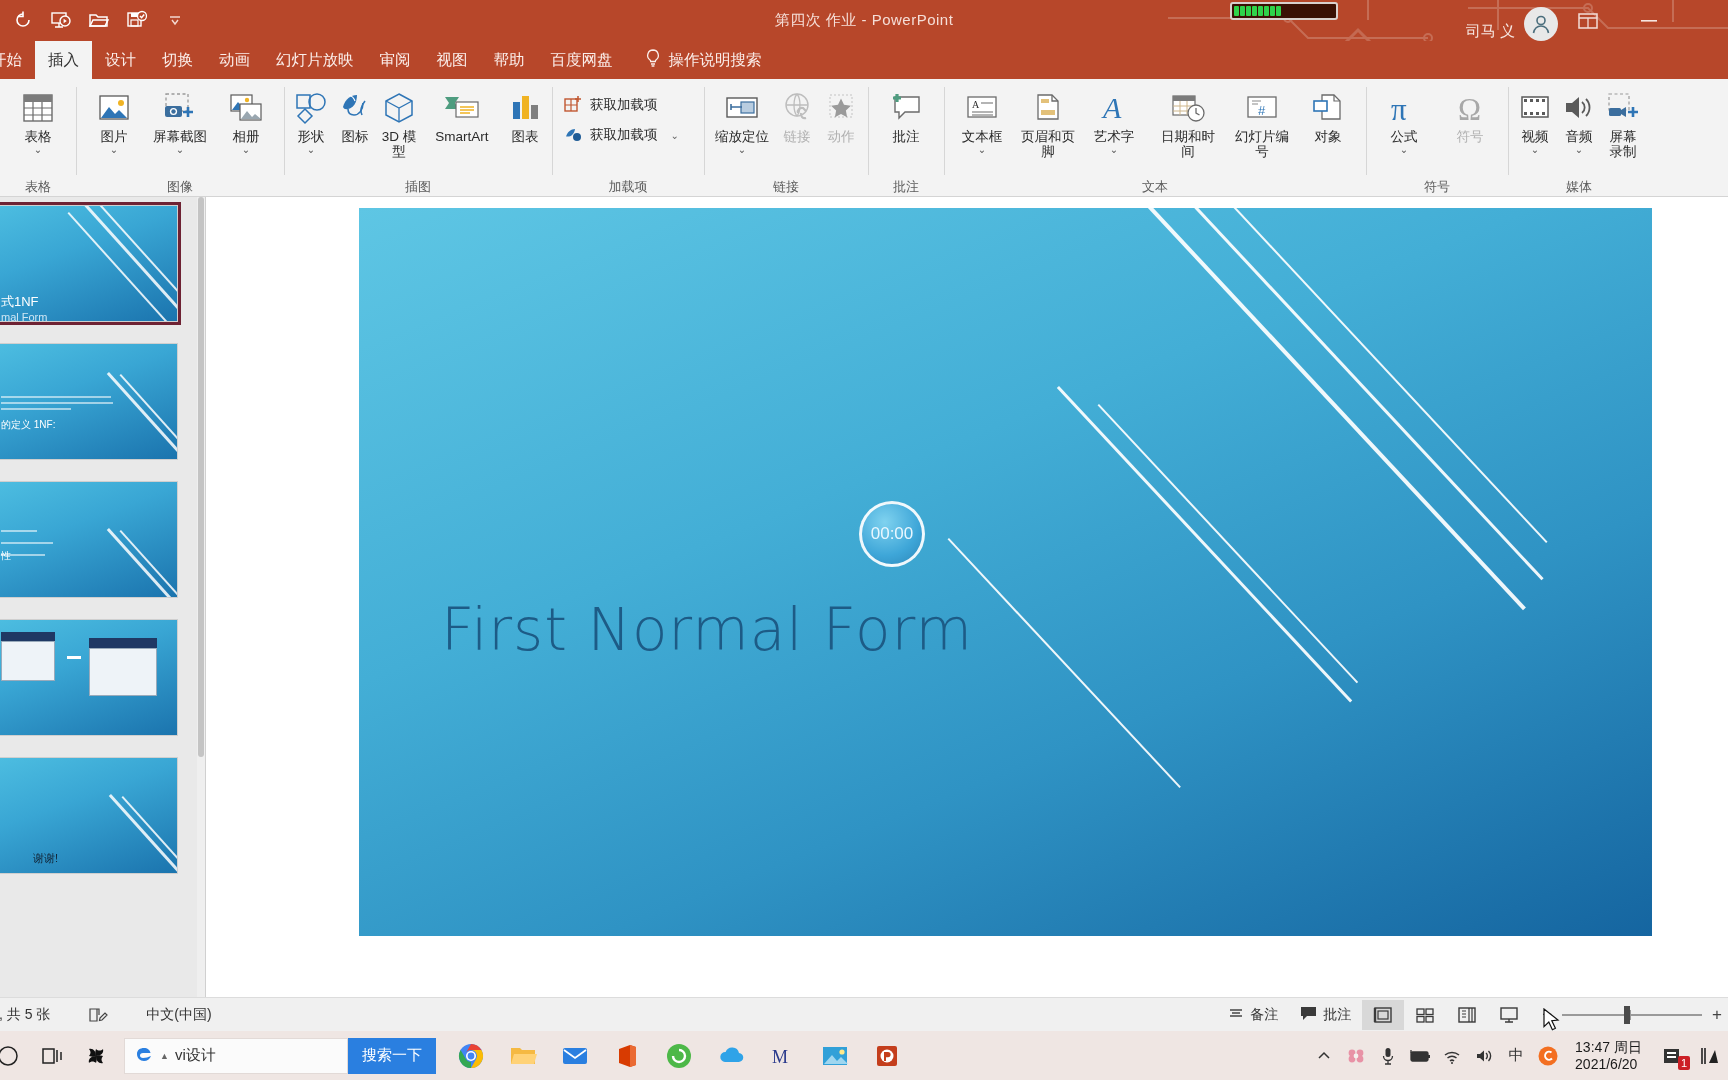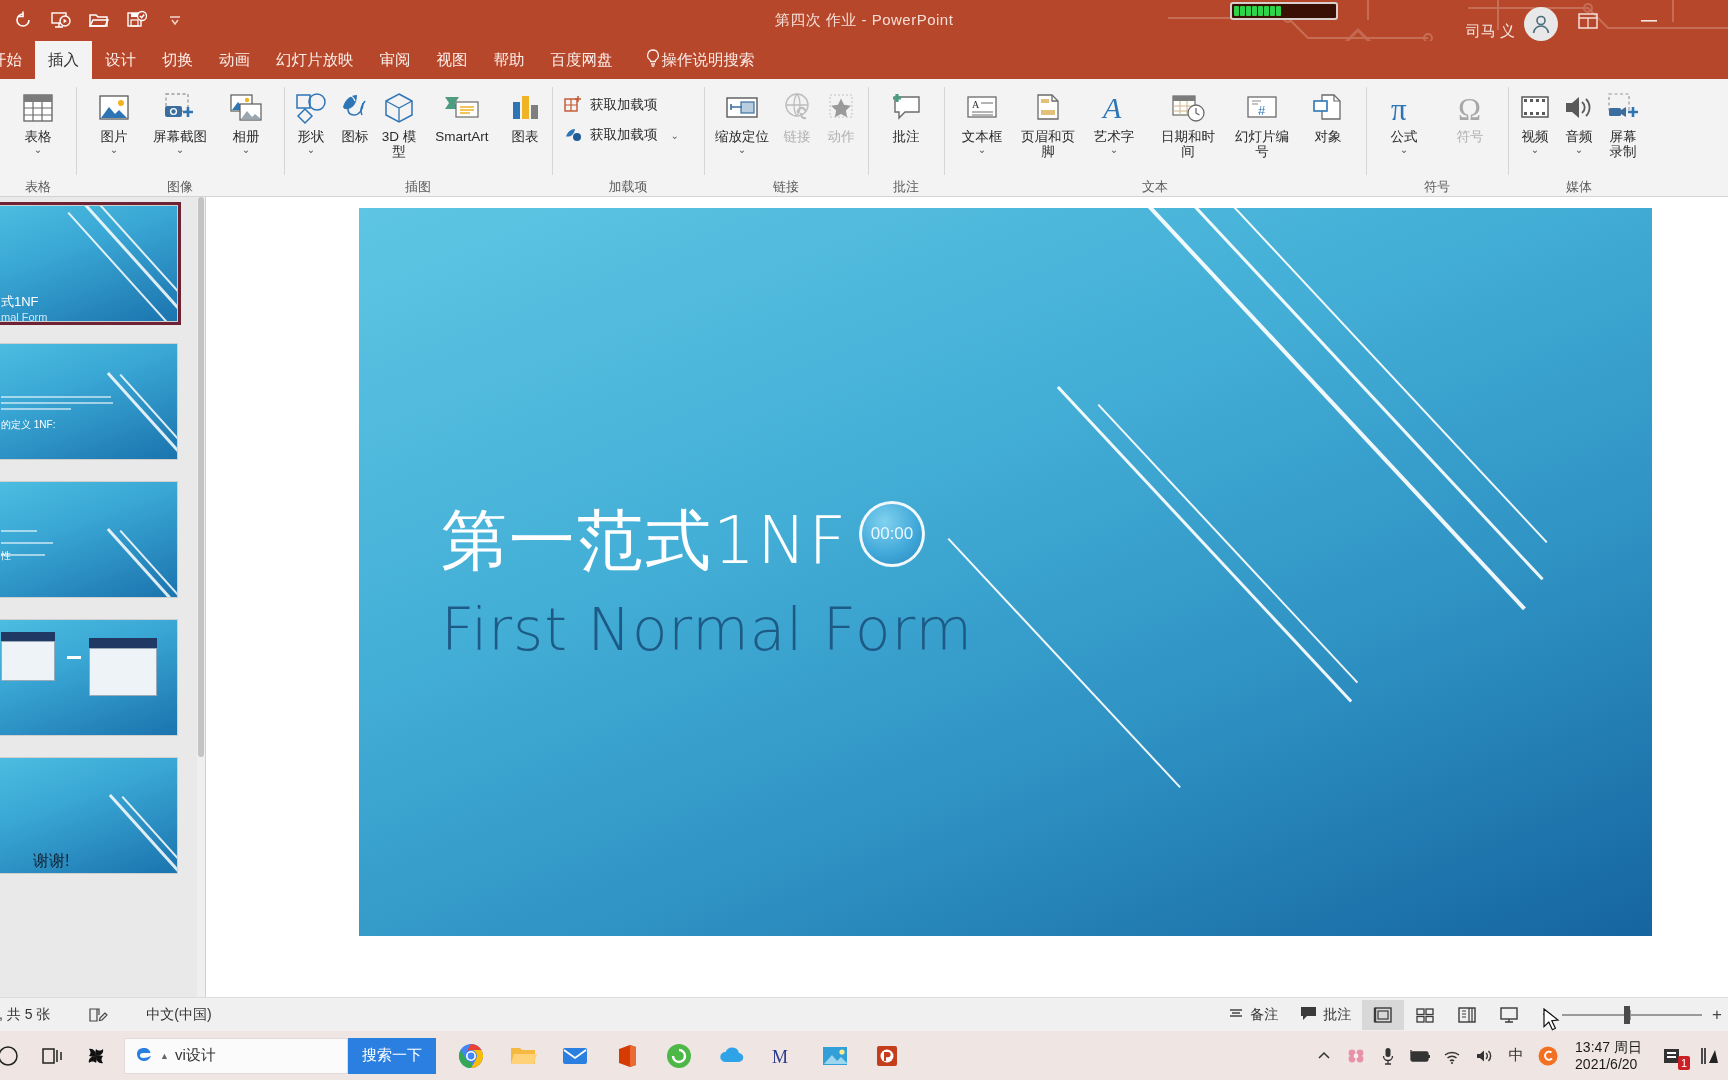--- a/index.html
+++ b/index.html
@@ -59,21 +59,21 @@
   .tabs {
     position: absolute; left: 0; top: 41px; width: 1728px; height: 38px;
     background: #b7472a; display: flex; align-items: stretch; padding-left: 0;
   }
   .tab {
     display: flex; align-items: center; padding: 0 13px;
     color: #fbeeea; font-size: 15.5px; white-space: nowrap; height: 38px;
   }
   .tab.active { background: #f3f3f3; color: #333; }
   .tellme {
-    display: flex; align-items: center; padding: 0 10px 0 18px;
+    display: flex; align-items: center; gap: 7px; padding: 0 10px 0 18px;
     color: #fbeeea; font-size: 15.5px;
   }
 
   
   .ribbon {
     position: absolute; left: 0; top: 79px; width: 1728px; height: 118px;
     background: #f3f3f3; border-bottom: 1px solid #d4d4d4;
     display: flex; align-items: stretch;
   }
   .rgroup { position: relative; display: flex; flex-direction: column; height: 118px; padding: 0 5px; }
@@ -701,39 +701,38 @@
           <div style="position:absolute;left:96px;top:36px;width:14px;height:3px;background:#fff"></div>
           <div style="position:absolute;left:118px;top:18px;width:68px;height:10px;background:#1f3864"></div>
           <div style="position:absolute;left:118px;top:28px;width:68px;height:48px;background:#eef3f8;border:1px solid #9ab"></div>
         </div>
       </div>
 
       <div class="thumb" style="top:560px">
         <div class="frame">
           <div class="streak" style="left:140px;top:36px;width:110px;height:2.5px;transform:rotate(48deg)"></div>
           <div class="streak" style="left:152px;top:38px;width:90px;height:2px;transform:rotate(48deg)"></div>
-          <div class="t-title" style="left:62px;top:48px;font-size:16px;color:#123">谢谢!</div>
+          <div class="t-title" style="left:62px;top:48px;font-size:11px;color:#123">谢谢!</div>
         </div>
       </div>
 
       <div class="thumbs-sb">
           <i></i>
         </div>
     </div>
 
     <div class="stage">
       <div class="slide">
         <div class="streak" style="left:785px;top:-10px;width:560px;height:4px;transform:rotate(47deg)"></div>
         <div class="streak" style="left:830px;top:-10px;width:520px;height:3px;transform:rotate(47deg)"></div>
         <div class="streak" style="left:868px;top:-10px;width:470px;height:2px;transform:rotate(47deg)"></div>
         <div class="streak" style="left:700px;top:178px;width:430px;height:3px;transform:rotate(47deg)"></div>
         <div class="streak" style="left:740px;top:196px;width:380px;height:2px;transform:rotate(47deg)"></div>
         <div class="streak" style="left:590px;top:330px;width:340px;height:2px;transform:rotate(47deg)"></div>
 
-        <div class="slide-title">第一范式1NF</div>
         <div class="timer">00:00</div>
         <div class="slide-sub">First Normal Form</div>
       </div>
     </div>
 
   </div>
 
   <div class="status">
     <div class="st-left">
       <span class="st-item">张, 共 5 张</span>

